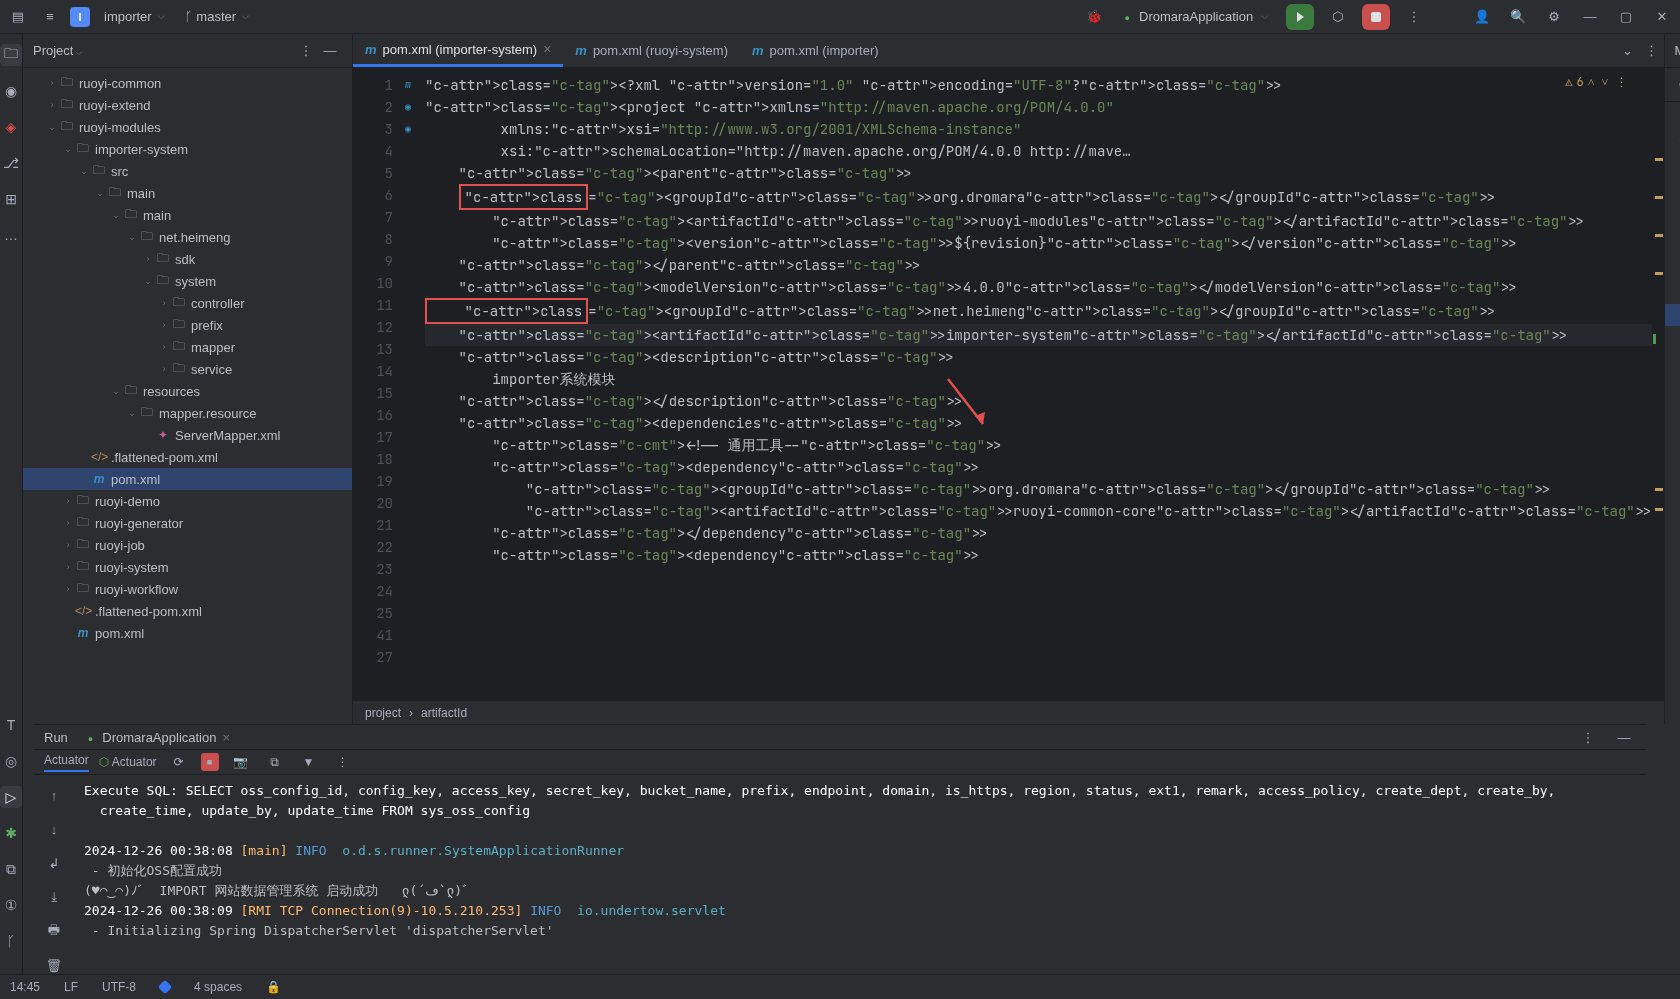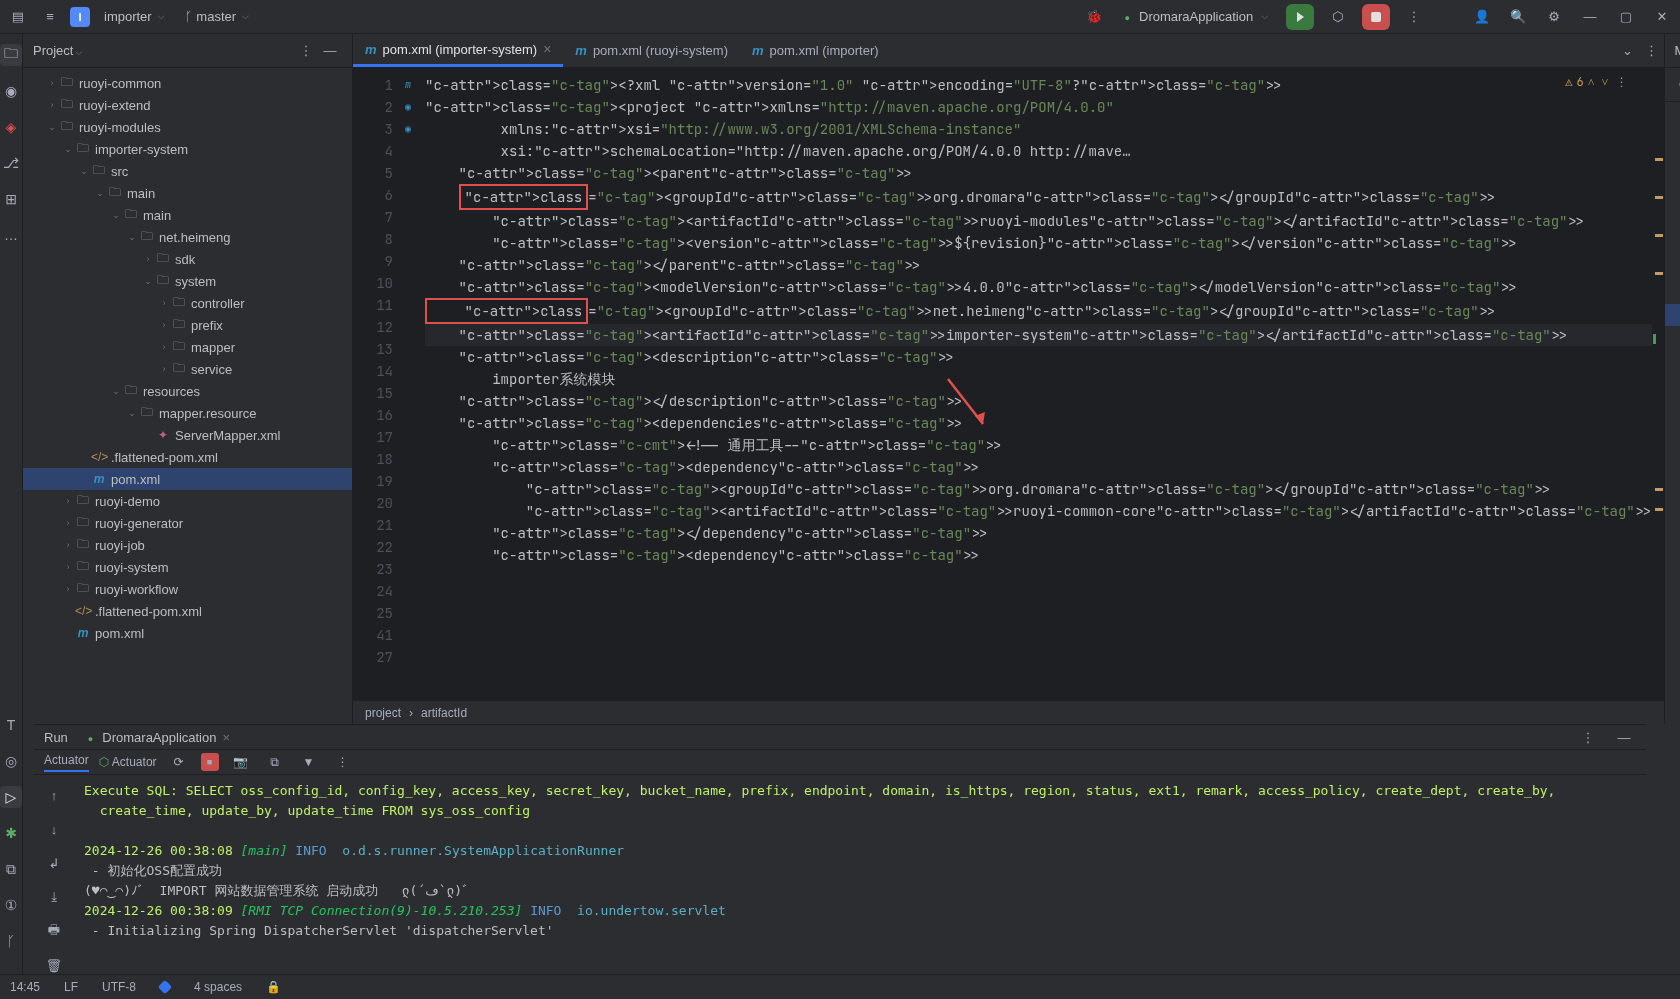--- a/index.html
+++ b/index.html
@@ -52,23 +52,23 @@
 .maven-tree { flex: 1; overflow-y: auto; padding: 4px 0; }
 .maven-item { display: flex; align-items: center; height: 22px; cursor: pointer; white-space: nowrap; }
 .maven-item.selected { background: #2e436e; }
 .run-panel { position: absolute; bottom: 25px; left: 34px; right: 34px; height: 250px; background: #2b2d30; border-top: 1px solid #1e1f22; display: flex; flex-direction: column; }
 .run-header { height: 30px; display: flex; align-items: center; padding: 0 10px; gap: 12px; border-bottom: 1px solid #1e1f22; }
 .run-tab { padding: 4px 8px; cursor: pointer; display: flex; align-items: center; gap: 6px; }
 .run-toolbar { height: 30px; display: flex; align-items: center; padding: 0 10px; gap: 10px; border-bottom: 1px solid #1e1f22; color: #a8adbd; font-size: 12px; }
 .console { flex: 1; display: flex; }
 .console-gutter { width: 40px; display: flex; flex-direction: column; align-items: center; padding-top: 8px; gap: 10px; color: #a8adbd; }
 .console-text { flex: 1; font-family: Consolas, monospace; font-size: 13px; padding: 6px 10px; line-height: 20px; white-space: pre-wrap; overflow: hidden; }
-.log-yellow { color: #bef264; }
+.log-yellow { color: #ffffff; }
 .log-cyan { color: #5ab0c4; }
-.log-green { color: #22c55e; font-style: italic; }
+.log-green { color: #fdba74; }
 .log-blue { color: #5a9bd4; }
 .log-gray { color: #bcbec4; }
 .statusbar { position: absolute; bottom: 0; left: 0; right: 0; height: 25px; background: #2b2d30; border-top: 1px solid #1e1f22; display: flex; align-items: center; padding: 0 10px; font-size: 12px; }
 .statusbar .left { flex: 1; color: #a8adbd; }
 .statusbar .right { display: flex; gap: 24px; color: #a8adbd; align-items: center; }
 .badge-dot { width: 10px; height: 10px; background: #3574f0; border-radius: 2px; transform: rotate(45deg); }
 .annotation-arrow { position: absolute; left: 590px; top: 306px; pointer-events: none; }
 .annotation-text { position: absolute; left: 610px; top: 362px; color: #e14f4f; font-size: 16px; line-height: 22px; pointer-events: none; font-family: sans-serif; }
 .warn-badge { position: absolute; top: 6px; right: 36px; color: #c49a5e; font-size: 12px; display: flex; align-items: center; gap: 4px; }
 .editor-stripe { width: 12px; background: #1e1f22; position: relative; }

